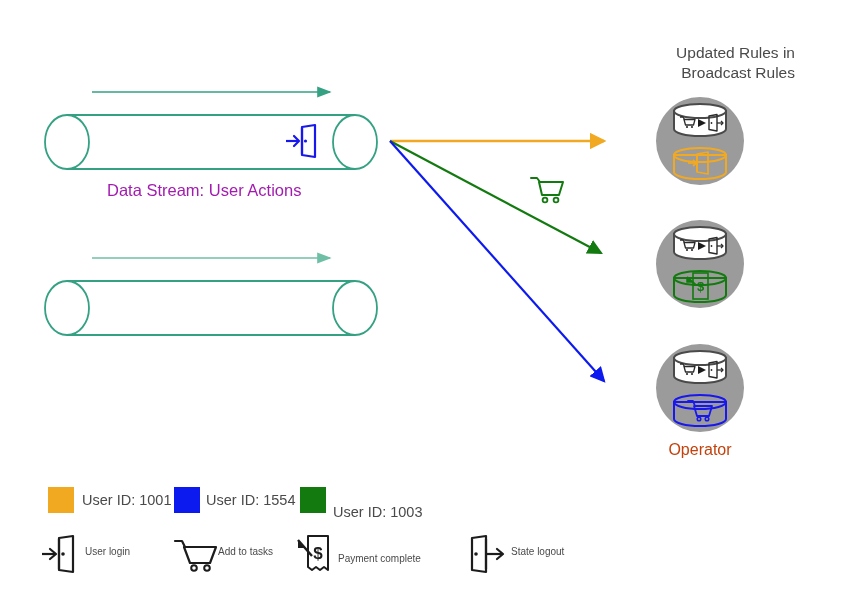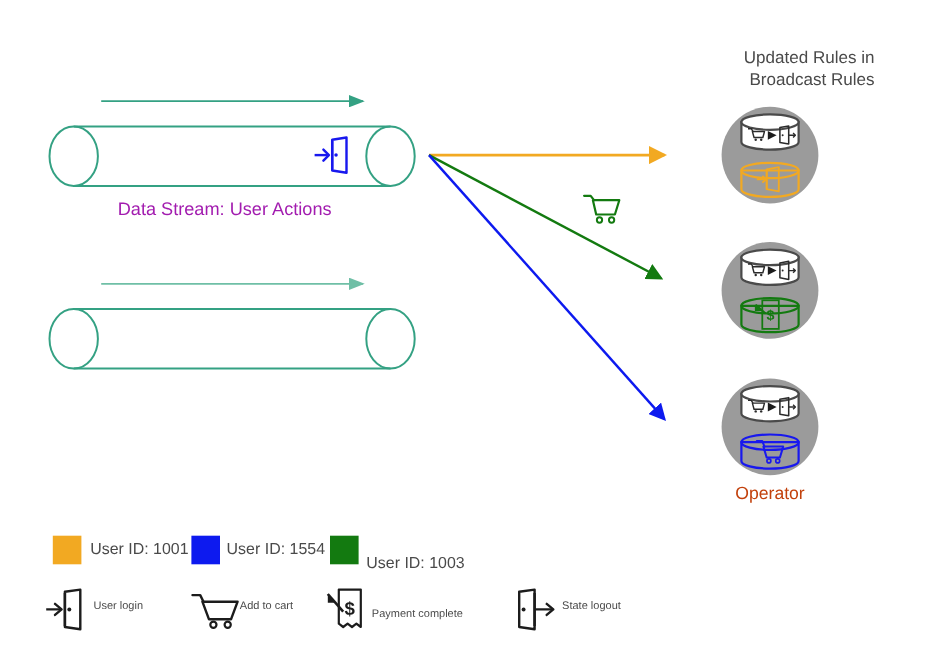--- a/index.html
+++ b/index.html
@@ -263,17 +263,17 @@
   <div class="legend-swatch" style="left:48px; top:487px; background:#F2A922;"></div>
   <div class="legend-text" style="left:82px; top:492px;">User ID: 1001</div>
 
   <div class="legend-swatch" style="left:174px; top:487px; background:#0D1AEF;"></div>
   <div class="legend-text" style="left:206px; top:492px;">User ID: 1554</div>
 
   <div class="legend-swatch" style="left:300px; top:487px; background:#137A10;"></div>
   <div class="legend-text" style="left:333px; top:492px;margin-top:12px;">User ID: 1003</div>
 
   <div class="icon-legend-text" style="left:85px; top:546px;">User login</div>
-  <div class="icon-legend-text" style="left:218px; top:546px;">Add to cart</div>
+  <div class="icon-legend-text" style="left:218px; top:546px;">Add to tasks</div>
   <div class="icon-legend-text" style="left:338px; top:553px;">Payment complete</div>
   <div class="icon-legend-text" style="left:511px; top:546px;">State logout</div>
 
 </div>
 
 </body></html>

